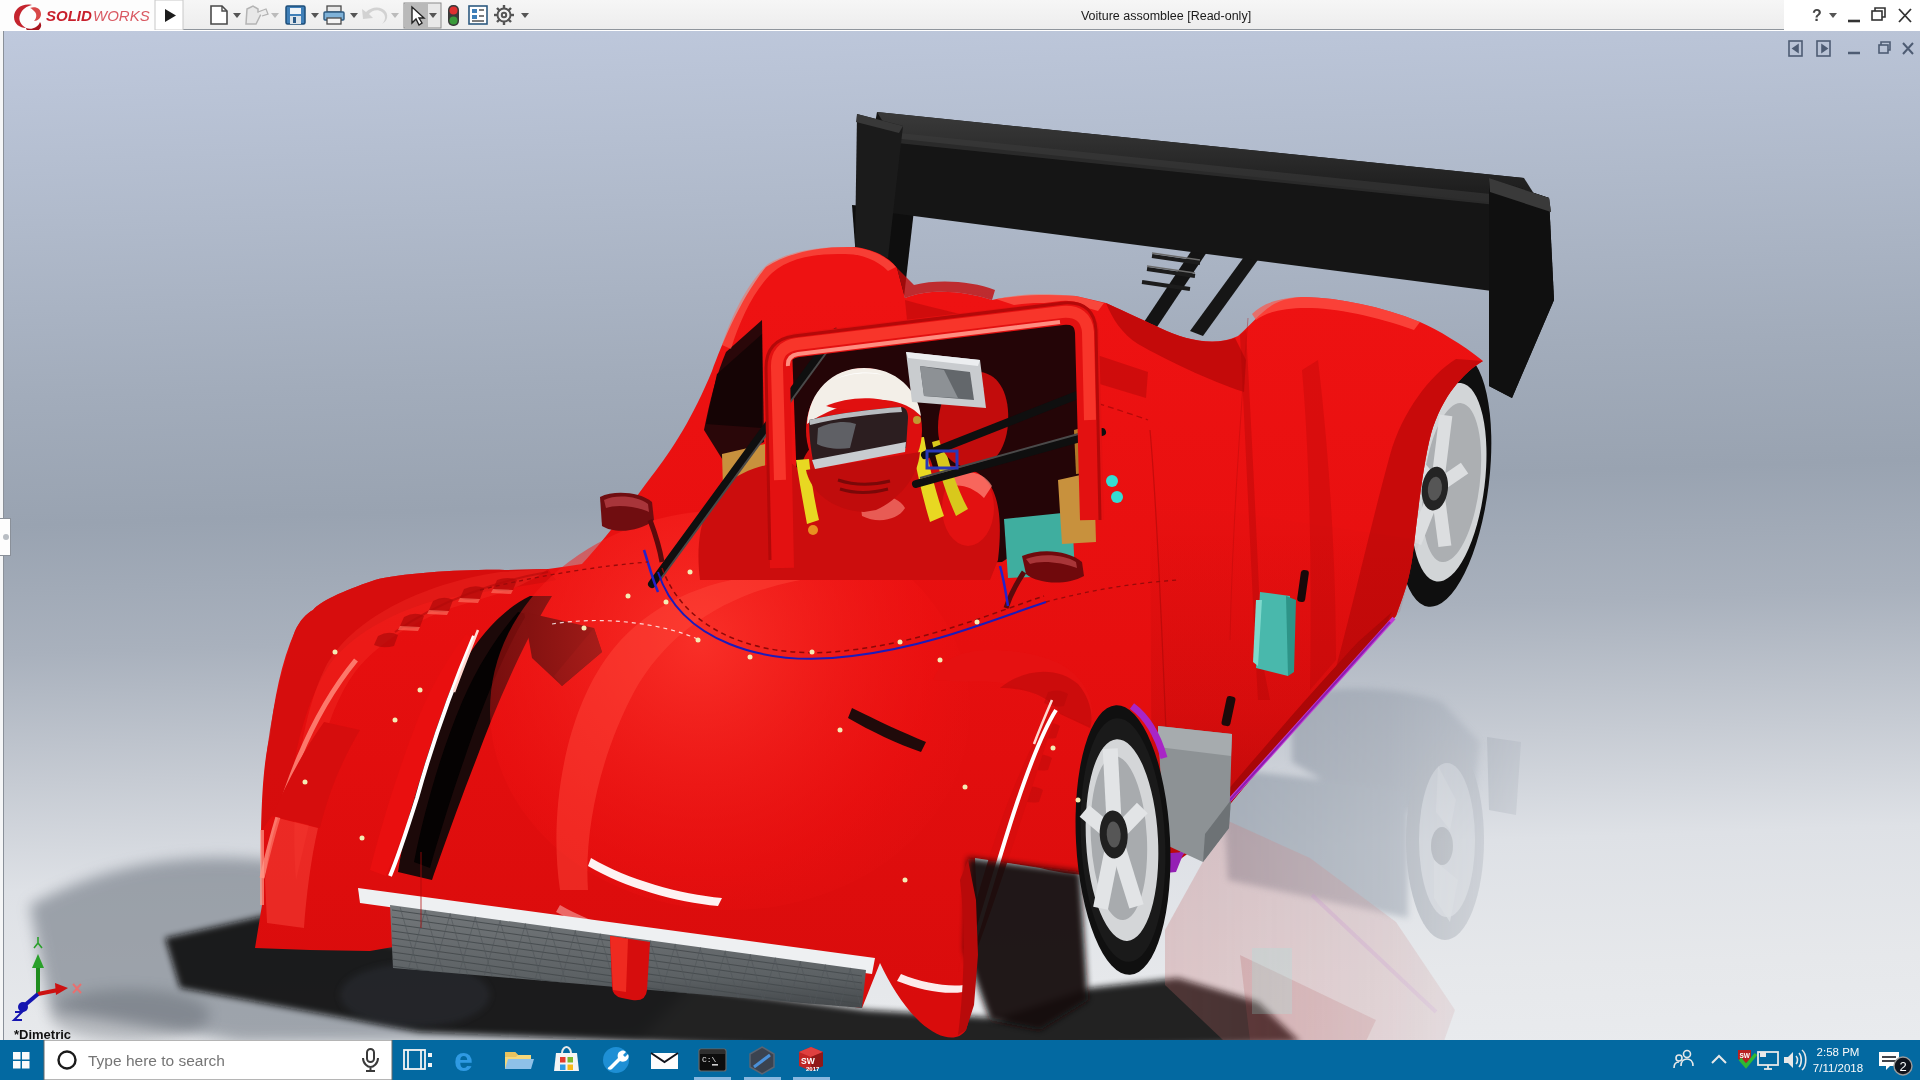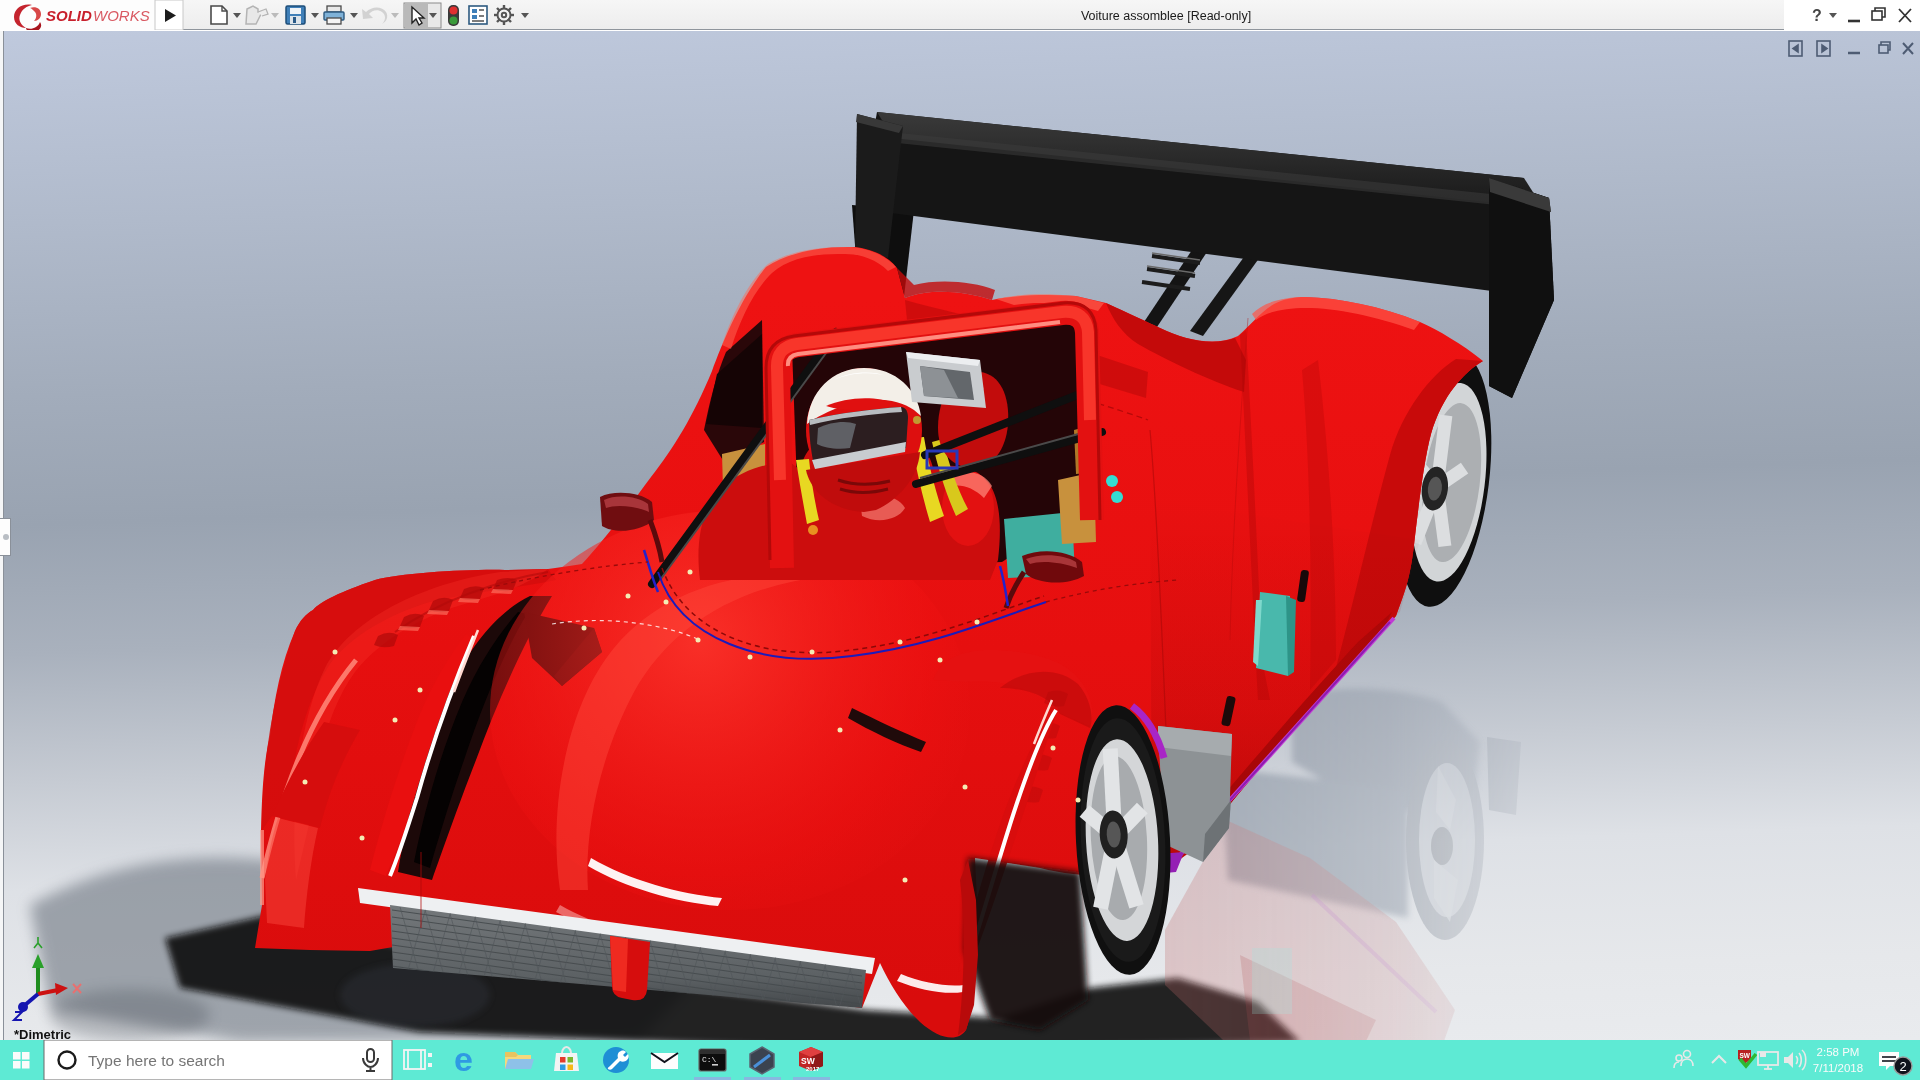--- a/index.html
+++ b/index.html
@@ -1,21 +1,21 @@
 <!DOCTYPE html>
 <html><head>
 <meta charset="utf-8">
 <style>
   * { margin:0; padding:0; box-sizing:border-box; }
   html,body { width:1920px; height:1080px; overflow:hidden; font-family:"Liberation Sans",sans-serif; }
   #toolbar { position:absolute; left:0; top:0; width:1784px; height:30px;
     background:linear-gradient(#f6f6f6,#ededed); border-bottom:1px solid #8f959c; }
   #viewport { position:absolute; left:0; top:31px; width:1920px; height:1009px;
     background:linear-gradient(178deg,#bfc9dd 0%,#b0bacb 18%,#a2acbb 34%,#99a3b1 46%,#a9b1bd 58%,#c6cbd3 70%,#dee1e6 80%,#e6e8eb 92%,#e9ebee 100%); }
-  #taskbar { position:absolute; left:0; top:1040px; width:1920px; height:40px; background:#5eead4; }
+  #taskbar { position:absolute; left:0; top:1040px; width:1920px; height:40px; background:#0369a1; }
   .abs { position:absolute; }
 </style>
 </head>
 <body>
 <div id="viewport"></div>
 <svg id="car" class="abs" style="left:0;top:0" width="1920" height="1080" viewBox="0 0 1920 1080">
 <defs>
   <linearGradient id="reflFade" x1="1150" y1="0" x2="1580" y2="0" gradientUnits="userSpaceOnUse">
     <stop offset="0" stop-color="#fff" stop-opacity="0.9"></stop>
     <stop offset="0.55" stop-color="#fff" stop-opacity="0.55"></stop>

